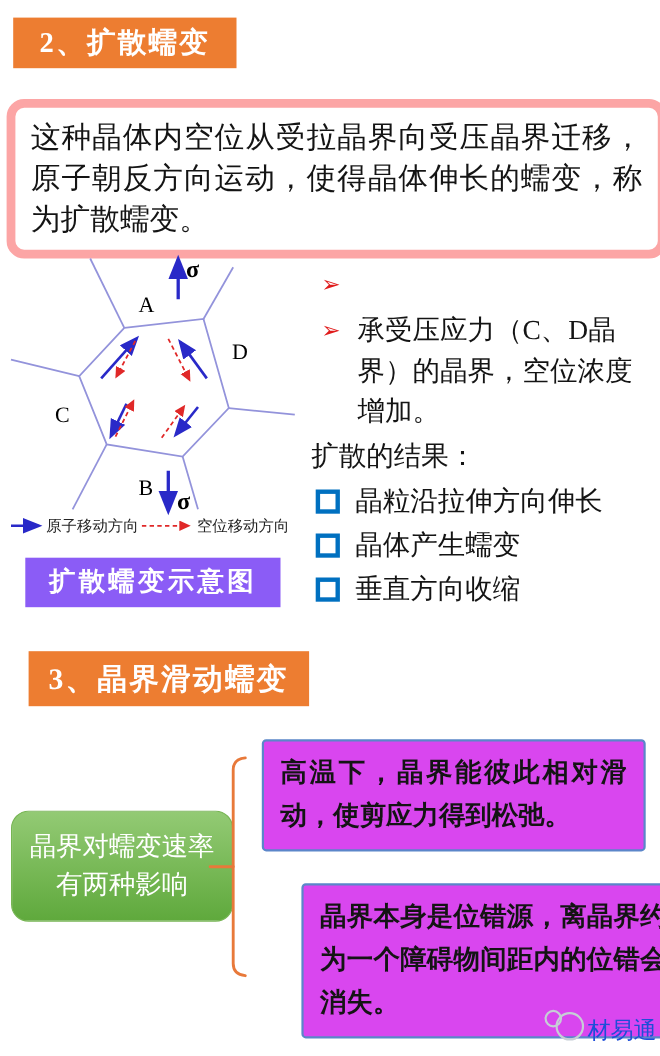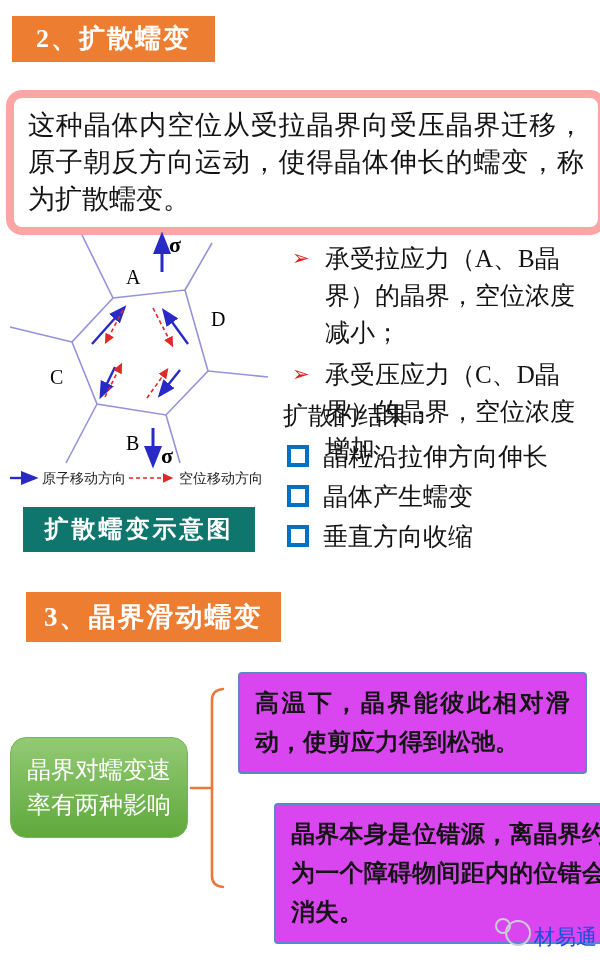--- a/index.html
+++ b/index.html
@@ -17,35 +17,35 @@
   .introbox {
     position:absolute; left:6px; top:90px; width:556px;
     border:8px solid #fca5a5; border-radius:16px; background:#fff;
     padding:9px 14px; font-size:27px; line-height:37px; text-align:justify;
   }
 
   .diagram { position:absolute; left:5px; top:222px; }
 
   .caption-btn {
     position:absolute; left:23px; top:507px; width:232px; height:45px;
-    background:#0f766e; color:#fff; font-weight:bold; font-size:24px;
+    background:#8b5cf6; color:#fff; font-weight:bold; font-size:24px;
     text-align:center; line-height:45px; letter-spacing:3px;
   }
 
   .bullets { position:absolute; left:292px; top:240px; width:302px; }
   .bullet { display:flex; margin-bottom:5px; font-size:25px; line-height:37px; }
   .bullet .chev { flex:0 0 33px; color:#E01B1B; font-size:21px; line-height:37px; }
 
   .result-title { position:absolute; left:283px; top:400px; font-size:25px; line-height:32px; }
   .results { position:absolute; left:287px; top:441px; width:308px; }
   .result-item { display:flex; align-items:flex-start; margin-bottom:9px; font-size:25px; line-height:31px; }
   .sq { flex:0 0 14px; height:14px; border:4px solid #0070C0; margin:4px 14px 0 0; background:#fff; }
 
   .greenbox {
-    position:absolute; left:10px; top:737px; width:178px; height:101px; box-sizing:border-box;
+    position:absolute; left:10px; top:737px; width:202px; height:101px; box-sizing:border-box;
     border-radius:16px; background:linear-gradient(180deg,#93ca74 0%,#5fa93c 100%);
     border:1px solid #77b554; color:#fff; font-size:24px; line-height:35px;
     display:flex; align-items:center; justify-content:flex-end; text-align:center; padding:0 12px;
   }
 
   .bracket { position:absolute; left:185px; top:683px; }
 
   .effectbox {
     position:absolute; left:238px; width:315px; background:#d946ef;
     border:2px solid #5b86c9; border-radius:4px; padding:10px 15px;
@@ -122,21 +122,20 @@
       <line x1="124" y1="256" x2="166" y2="256" stroke="#E02828" stroke-width="1.6" stroke-dasharray="4 3" marker-end="url(#ar)"></line>
       <text x="174" y="261" font-size="14" fill="#222">空位移动方向</text>
     </g>
   </svg>
 
   <div class="caption-btn">扩散蠕变示意图</div>
 
   <div class="bullets">
     <div class="bullet">
       <span class="chev">➢</span>
-      <span>承受拉应力（A、B晶界）的晶界，空位浓度减小；</span>
     </div>
     <div class="bullet">
       <span class="chev">➢</span>
       <span>承受压应力（C、D晶界）的晶界，空位浓度增加。</span>
     </div>
   </div>
 
   <div class="result-title">扩散的结果：</div>
   <div class="results">
     <div class="result-item">

